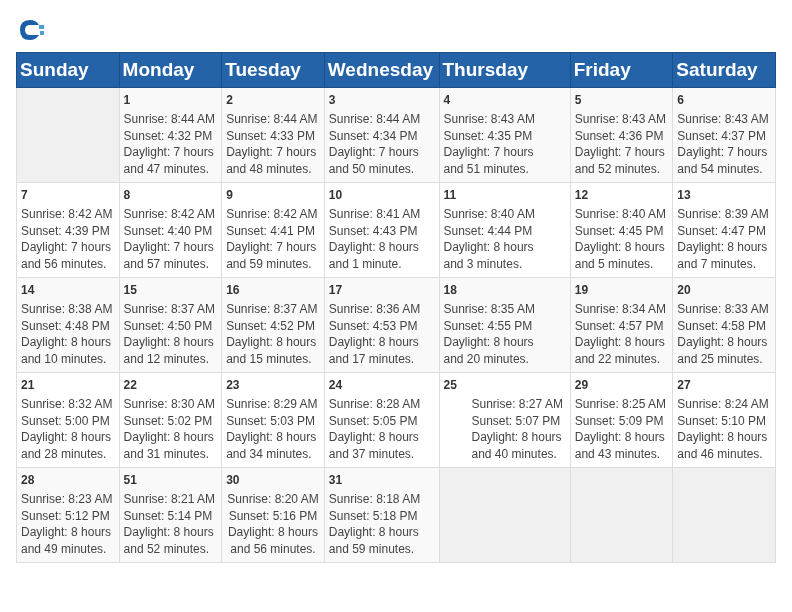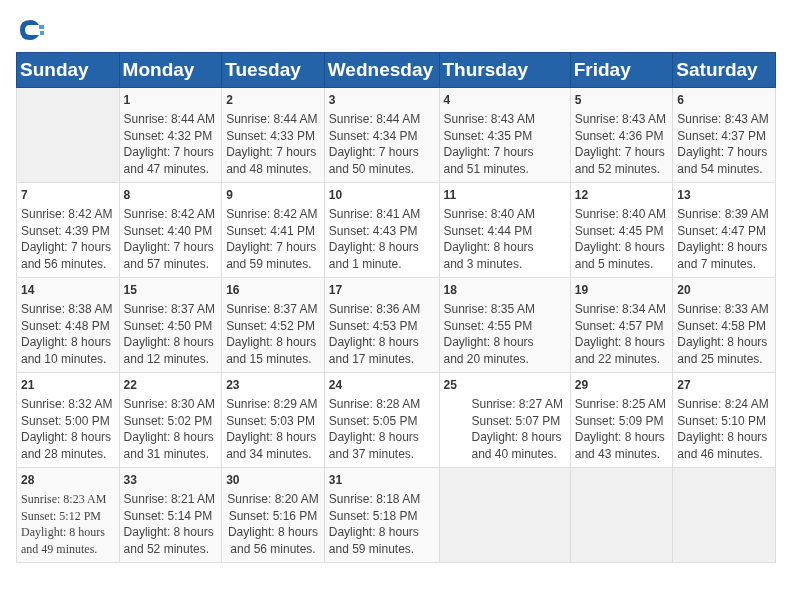--- a/index.html
+++ b/index.html
@@ -312,27 +312,27 @@
           <span class="day-number">27</span>
           <div class="cell-content" style="white-space: pre-line;">Sunrise: 8:24 AM
 Sunset: 5:10 PM
 Daylight: 8 hours
 and 46 minutes.</div>
         </td>
       </tr>
       <tr>
         <td>
           <span class="day-number">28</span>
-          <div class="cell-content" style="white-space: pre-line; font-family: Liberation Serif, serif;">Sunrise: 8:23 AM
+          <div class="cell-content" style="white-space: pre-line;">Sunrise: 8:23 AM
 Sunset: 5:12 PM
 Daylight: 8 hours
 and 49 minutes.</div>
         </td>
         <td>
-          <span class="day-number">33</span>
+          <span class="day-number">51</span>
           <div class="cell-content" style="white-space: pre-line;">Sunrise: 8:21 AM
 Sunset: 5:14 PM
 Daylight: 8 hours
 and 52 minutes.</div>
         </td>
         <td>
           <span class="day-number">30</span>
           <div class="cell-content" style="white-space: pre-line; text-align: center;">Sunrise: 8:20 AM
 Sunset: 5:16 PM
 Daylight: 8 hours

